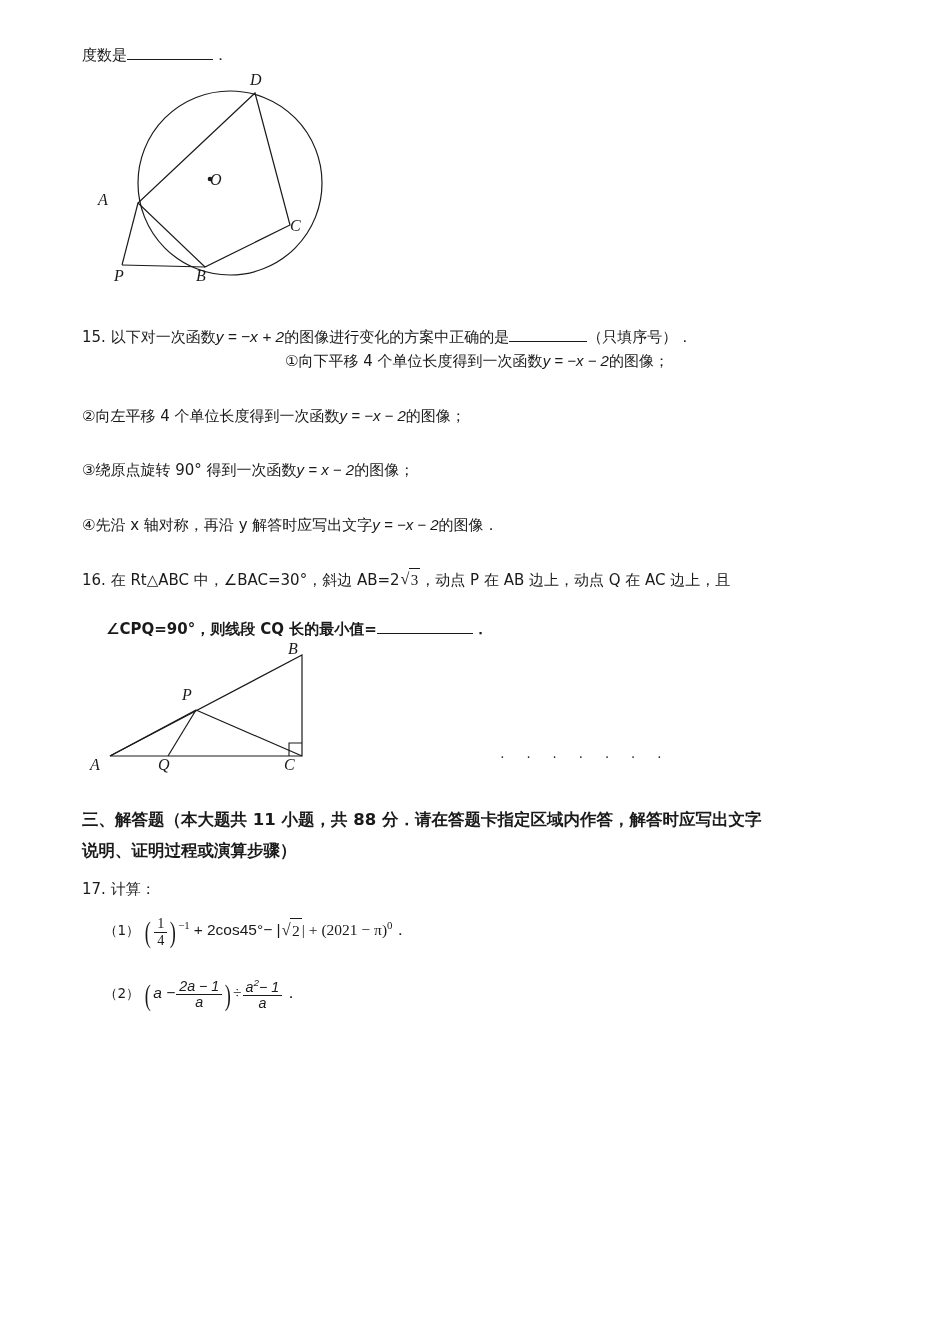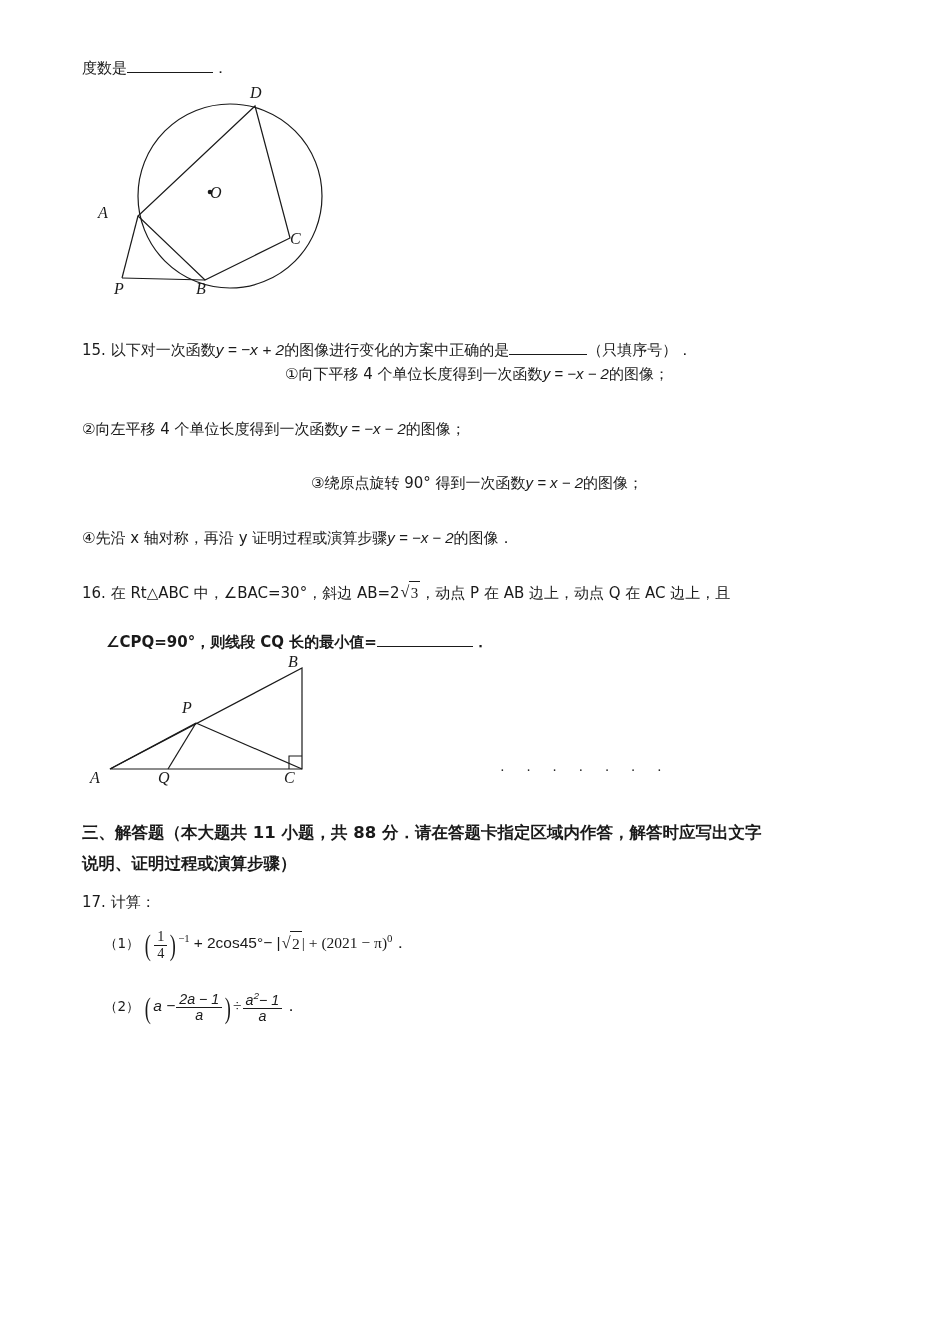--- a/index.html
+++ b/index.html
@@ -17,21 +17,21 @@
   }
   .page {
     position: absolute;
     left: 0; top: 0;
     width: 950px;
     height: 1344px;
   }
   .content {
     position: absolute;
     left: 82px;
-    top: 57px;
+    top: 44px;
     width: 790px;
   }
   .line {
     font-size: 15.5px;
     line-height: 1.5;
     margin: 0 0 2px 0;
   }
   .cn { font-family: "DejaVu Sans", sans-serif; font-size: 15px; }
   .blank-u {
     display: inline-block;
@@ -144,26 +144,26 @@
   </div>
 
   <div class="line cn" style="text-align:center;">
     <span>①</span><span>向下平移 4 个单位长度得到一次函数</span><span class="math">y = −x − 2</span><span>的图像；</span>
   </div>
 
   <div class="line cn" style="margin-top:32px;">
     <span>②</span><span>向左平移 4 个单位长度得到一次函数</span><span class="math">y = −x − 2</span><span>的图像；</span>
   </div>
 
-  <div class="line cn" style="margin-top:32px;text-align:center;">
+  <div class="line cn" style="margin-top:32px;">
     <span>③</span><span>绕原点旋转 90° 得到一次函数</span><span class="math">y = x − 2</span><span>的图像；</span>
   </div>
 
   <div class="line cn" style="margin-top:32px;">
-    <span>④</span><span>先沿 x 轴对称，再沿 y 证明过程或演算步骤</span><span class="math">y = −x − 2</span><span>的图像．</span>
+    <span>④</span><span>先沿 x 轴对称，再沿 y 解答时应写出文字</span><span class="math">y = −x − 2</span><span>的图像．</span>
   </div>
 
   <div class="line cn" style="margin-top:32px;">
     <span>16.</span>
     <span>在 Rt△ABC 中，∠BAC=30°，斜边 AB=2</span><span class="sqrt" style="font-family:'Liberation Serif',serif;"><span class="rad">3</span></span><span>，动点 P 在 AB 边上，动点 Q 在 AC 边上，且</span>
   </div>
   <div class="line cn" style="margin-top:26px; padding-left:24px;font-weight:bold;">
     <span>∠CPQ=90°，则线段 CQ 长的最小值=</span><span class="blank-u" style="width:96px"></span><span>．</span>
   </div>
 

